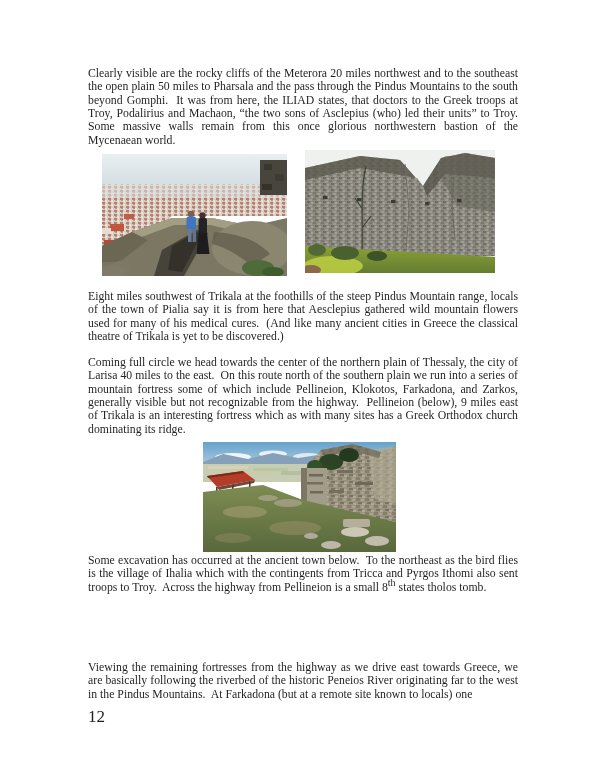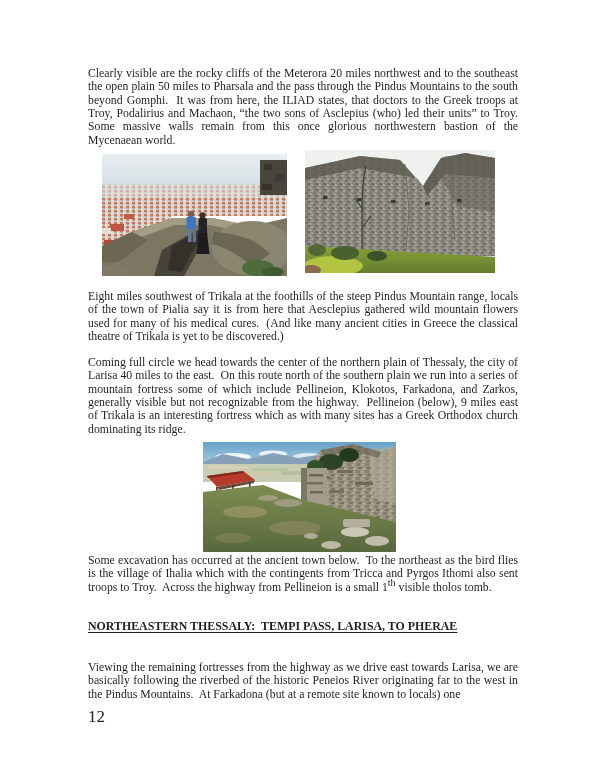--- a/index.html
+++ b/index.html
@@ -204,21 +204,20 @@
       <ellipse cx="85" cy="61" rx="14" ry="4" fill="#a8a08a" opacity="0.8"></ellipse>
       <ellipse cx="65" cy="56" rx="10" ry="3" fill="#b0a890" opacity="0.7"></ellipse>
       <rect x="140" y="77" width="27" height="8" rx="2" fill="#b5ae9c"></rect>
       <ellipse cx="152" cy="90" rx="14" ry="5" fill="#cdc7b6"></ellipse>
       <ellipse cx="174" cy="99" rx="12" ry="5" fill="#c2bcac"></ellipse>
       <ellipse cx="128" cy="103" rx="10" ry="4" fill="#bdb7a6"></ellipse>
       <ellipse cx="108" cy="94" rx="7" ry="3" fill="#b0aa98"></ellipse>
     </svg>
   </figure>
 
-  <p class="para" style="top:554px"><span>Some excavation has occurred at the ancient town below.  To the northeast as the bird flies is the village of Ihalia which with the contingents from Tricca and Pyrgos Ithomi also sent troops to Troy.  Across the highway from Pellineion is a small 1</span><sup>th</sup><span> visible tholos tomb.</span></p>
-
-  <h2 class="heading" style="top:619px">NORTHEASTERN THESSALY:  TEMPI PASS, LARISA, TO PHERAE</h2>
-
-  <p class="para" style="top:661px">Viewing the remaining fortresses from the highway as we drive east towards Larisa, we are basically following the riverbed of the historic Peneios River originating far to the west in the Pindus Mountains.  At Farkadona (but at a remote site known to locals) one</p>
+  <p class="para" style="top:554px"><span>Some excavation has occurred at the ancient town below.  To the northeast as the bird flies is the village of Ihalia which with the contingents from Tricca and Pyrgos Ithomi also sent troops to Troy.  Across the highway from Pellineion is a small 8</span><sup>th</sup><span> states tholos tomb.</span></p>
+
+
+  <p class="para" style="top:661px">Viewing the remaining fortresses from the highway as we drive east towards Greece, we are basically following the riverbed of the historic Peneios River originating far to the west in the Pindus Mountains.  At Farkadona (but at a remote site known to locals) one</p>
 
   <div class="page-number">12</div>
 
 </div>
 
 </body></html>

